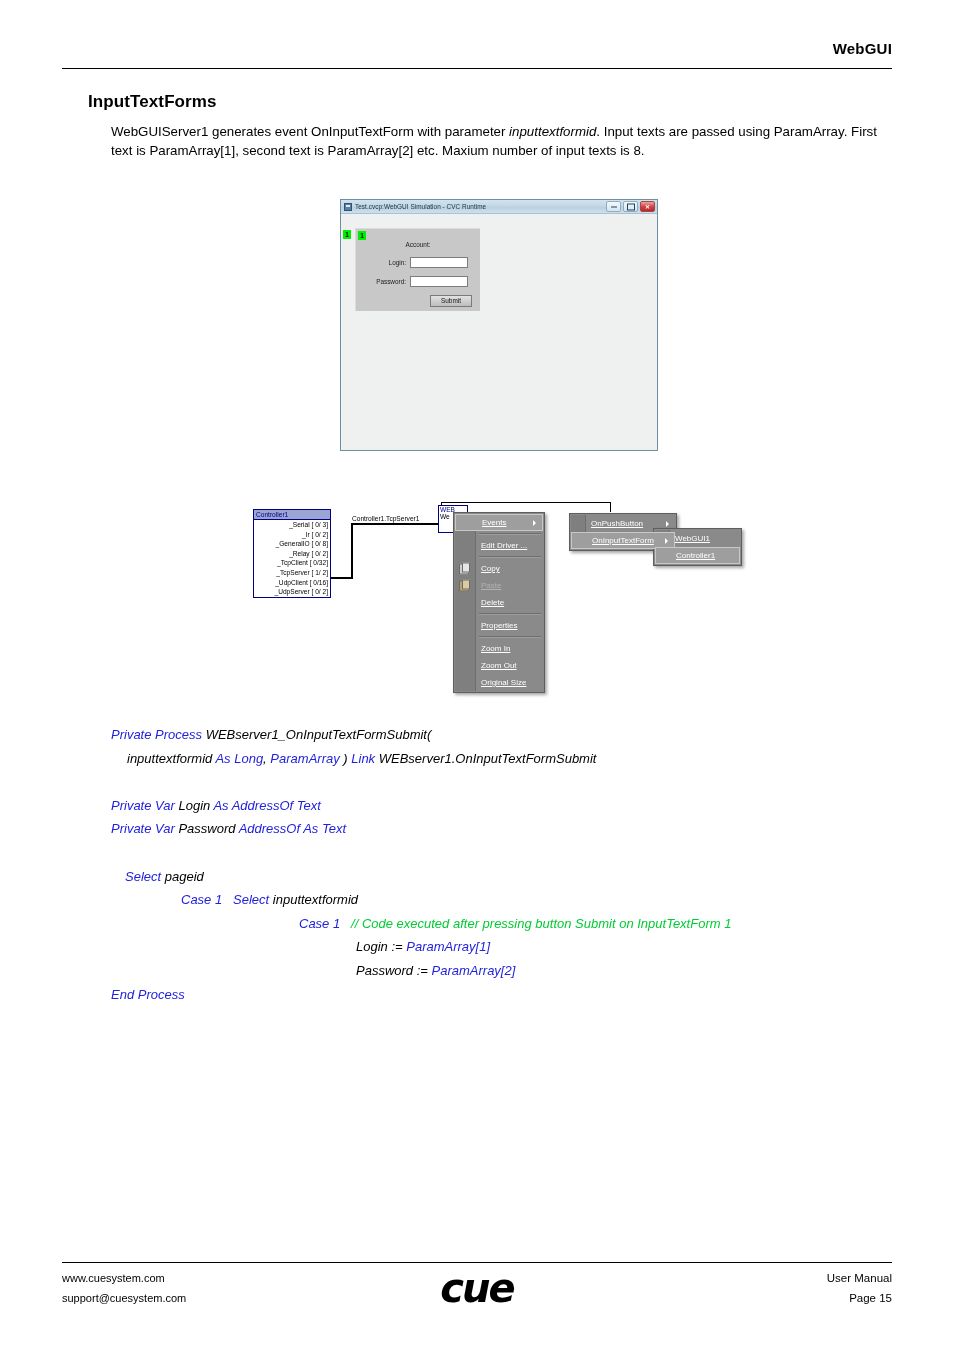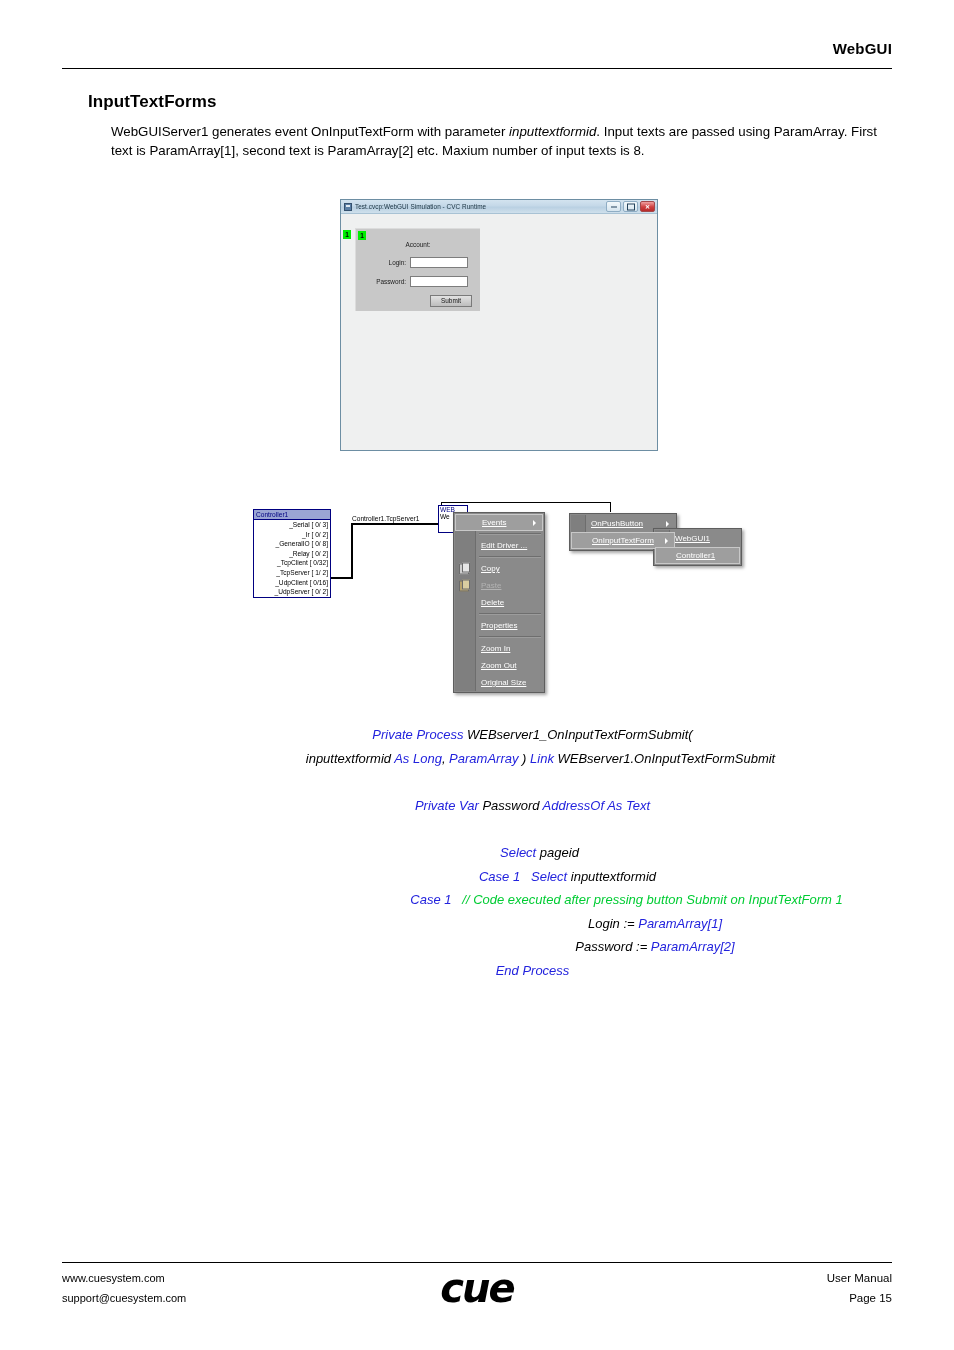--- a/index.html
+++ b/index.html
@@ -344,21 +344,21 @@
   
   .code {
     position: absolute;
     left: 0; top: 723px;
     width: 954px;
     font-size: 13px;
     font-style: italic;
     line-height: 23.6px;
     color: #000;
   }
-  .code .ln { white-space: pre; text-align: center; }
+  .code .ln { white-space: pre; }
   .kw { color: #2222dd; }
   .cm { color: #00cc33; }
 
   
   .foot-rule {
     position: absolute;
     left: 62px; top: 1262px;
     width: 830px; height: 0;
     border-top: 1.6px solid #000;
   }
@@ -493,20 +493,21 @@
   <div id="targets-items">
       <div class="mi"><span>WebGUI1</span></div>
       <div class="mi hl"><span>Controller1</span></div>
     </div>
 </div>
 
 <div class="code" id="code-block">
     <div class="ln" style="padding-left: 111px;"><span class="kw">Private Process </span><span>WEBserver1_OnInputTextFormSubmit(</span></div>
     <div class="ln" style="padding-left: 127px;"><span>inputtextformid </span><span class="kw">As Long</span><span>, </span><span class="kw">ParamArray</span><span> ) </span><span class="kw">Link</span><span> WEBserver1.OnInputTextFormSubmit</span></div>
     <div class="ln" style="padding-left: 111px;"><span> </span></div>
+    <div class="ln" style="padding-left: 111px;"><span class="kw">Private Var</span><span> Login </span><span class="kw">As AddressOf Text</span></div>
     <div class="ln" style="padding-left: 111px;"><span class="kw">Private Var</span><span> Password </span><span class="kw">AddressOf As Text</span></div>
     <div class="ln" style="padding-left: 111px;"><span> </span></div>
     <div class="ln" style="padding-left: 125px;"><span class="kw">Select</span><span> pageid</span></div>
     <div class="ln" style="padding-left: 181px;"><span class="kw">Case 1</span><span>   </span><span class="kw">Select</span><span> inputtextformid</span></div>
     <div class="ln" style="padding-left: 299px;"><span class="kw">Case 1</span><span>   </span><span class="cm">// Code executed after pressing button Submit on InputTextForm 1</span></div>
     <div class="ln" style="padding-left: 356px;"><span>Login := </span><span class="kw">ParamArray[1]</span></div>
     <div class="ln" style="padding-left: 356px;"><span>Password := </span><span class="kw">ParamArray[2]</span></div>
     <div class="ln" style="padding-left: 111px;"><span class="kw">End Process</span></div>
   </div>
 

